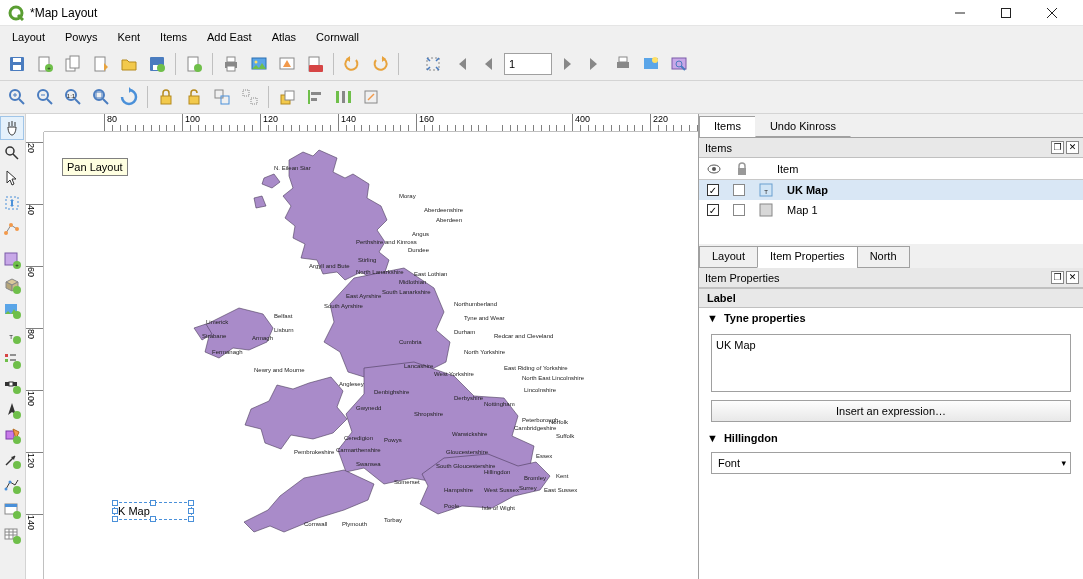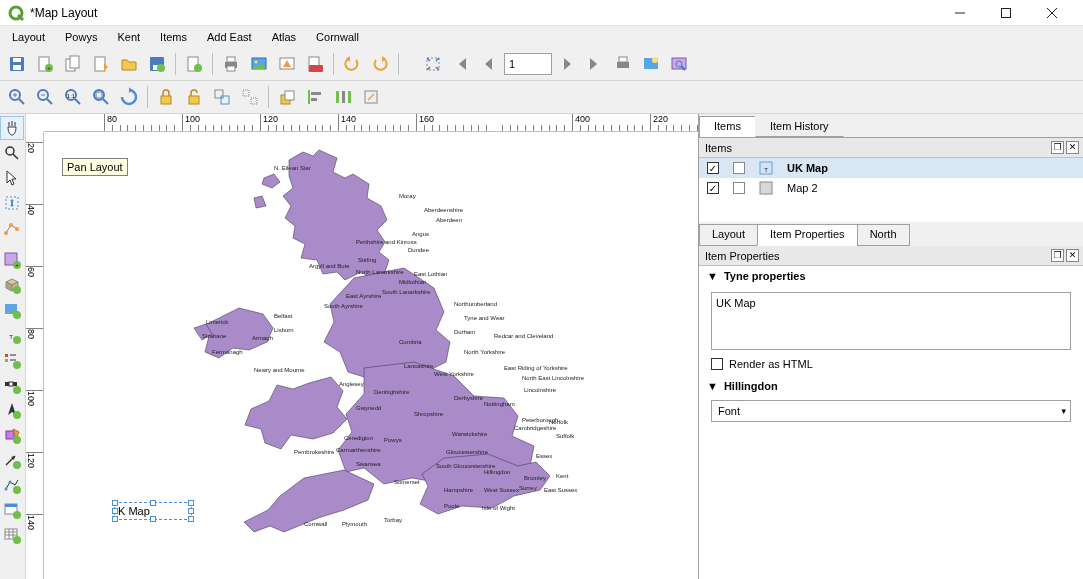--- a/index.html
+++ b/index.html
@@ -645,72 +645,81 @@
           <div class="handle" style="top:calc(50% - 3px);left:-3px"></div>
             <div class="handle" style="top:calc(50% - 3px);right:-3px"></div>
         </div>
       </div>
     </div>
   </div>
 
   <div class="rpanel">
     <div class="rtabs">
       <div class="rtab">Items</div>
-      <div class="rtab inactive">Item History</div>
+      <div class="rtab inactive">Undo Kinross</div>
     </div>
     <div class="panel-head">
       <span>Items</span>
       <div class="pbtns">
           <div class="pbtn">❐</div>
           <div class="pbtn">✕</div>
         </div>
+    </div>
+    <div class="items-hdr">
+      <svg width="14" height="14">
+          <ellipse cx="7" cy="7" rx="6" ry="4" fill="none" stroke="#555"></ellipse>
+          <circle cx="7" cy="7" r="2" fill="#555"></circle>
+        </svg>
+      <svg width="14" height="14">
+          <rect x="3" y="6" width="8" height="7" fill="#999"></rect>
+          <path d="M4 6 v-2 a3 3 0 0 1 6 0 v2" fill="none" stroke="#999" stroke-width="1.5"></path>
+        </svg>
+      <span style="margin-left:14px">Item</span>
     </div>
     <div class="items-list" id="items-list">
         <div class="item-row sel">
           <span class="chk">✓</span>
   <span class="lock"></span>
   <svg class="itemicon" viewBox="0 0 14 14">
             <rect x="1" y="1" width="12" height="12" fill="#d0e4f5" stroke="#6aa0d0"></rect>
             <text x="7" y="11" font-size="10" text-anchor="middle" fill="#2a5a8a" font-family="serif">T</text>
           </svg>
   <span style="font-weight:bold">UK Map</span>
         </div>
         <div class="item-row">
           <span class="chk">✓</span>
   <span class="lock"></span>
   <svg class="itemicon" viewBox="0 0 14 14">
             <rect x="1" y="1" width="12" height="12" fill="#d8d8d8" stroke="#888"></rect>
           </svg>
-  <span style="">Map 2</span>
+  <span style="">Map 1</span>
         </div>
       </div>
 
     <div class="rtabs2">
       <div class="rtab2">Layout</div>
       <div class="rtab2 active">Item Properties</div>
       <div class="rtab2">North</div>
     </div>
     <div class="panel-head">
       <span>Item Properties</span>
       <div class="pbtns">
           <div class="pbtn">❐</div>
           <div class="pbtn">✕</div>
         </div>
     </div>
     <div class="prop-body">
+      <div class="section-hdr">Label</div>
       <div class="group-hdr">
         <span>▼</span>
         <span>Tyne properties</span>
       </div>
       <div class="group-body">
         <textarea class="txtarea" id="txtval" style="">UK Map</textarea>
-        <div style="display:flex;align-items:center;gap:6px;margin-top:6px;">
-          <span class="chk"></span>
-          <span>Render as HTML</span>
-        </div>
+        <button class="btn-wide">Insert an expression…</button>
       </div>
       <div class="group-hdr">
         <span>▼</span>
         <span>Hillingdon</span>
       </div>
       <div class="selrow">
         <div class="sel-combo">
             <span>Font</span>
           </div>
       </div>

